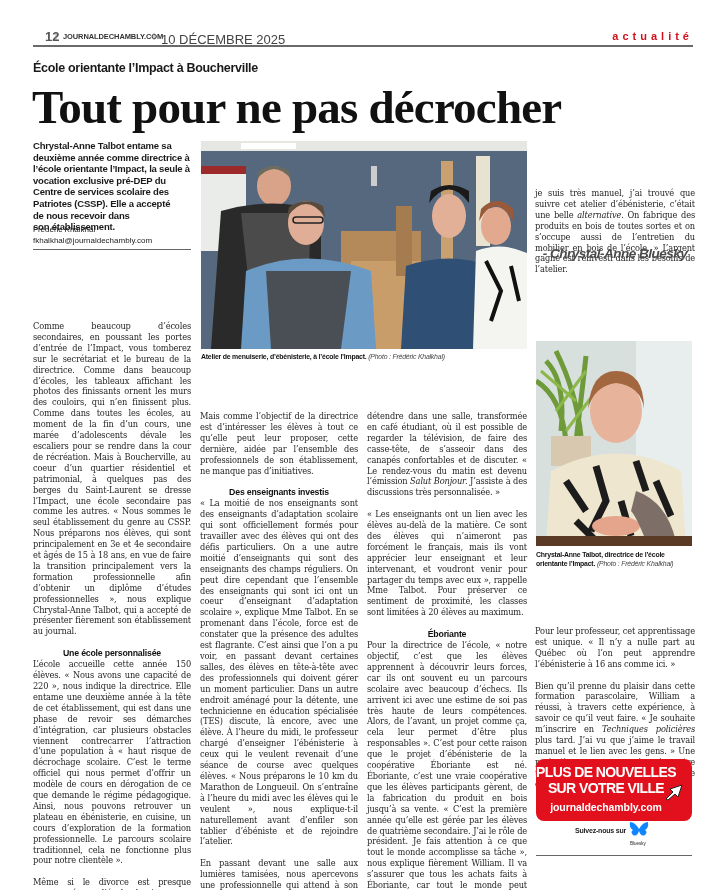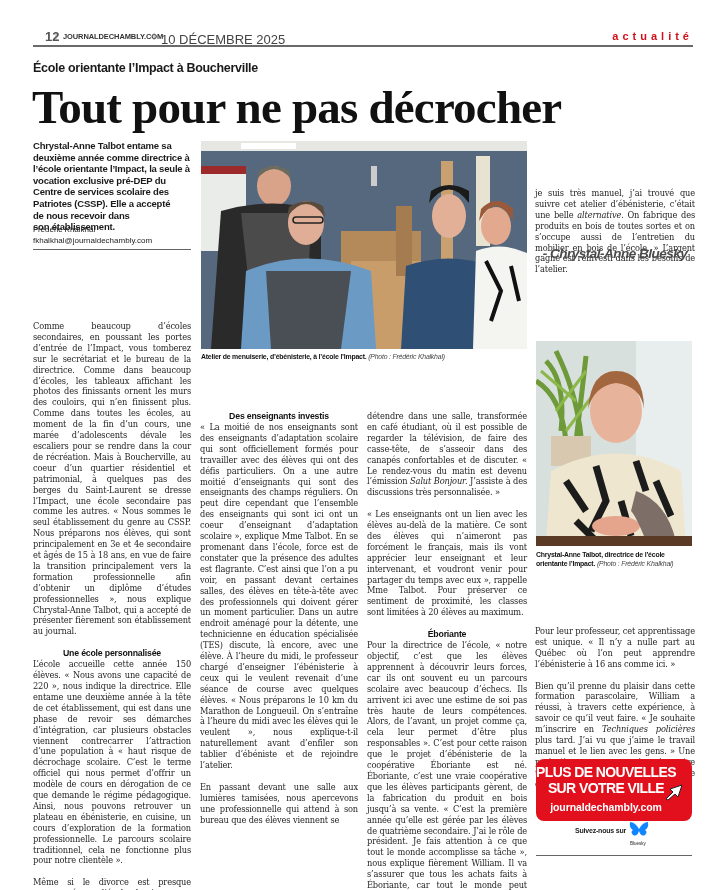--- a/index.html
+++ b/index.html
@@ -113,20 +113,21 @@
     <path d="M275 110 Q300 100 326 112 L326 208 L272 208 Z" fill="#f4f4f0"></path>
     <path d="M285 120 L300 150 L290 180 M310 125 L318 160" stroke="#111" stroke-width="4" fill="none"></path>
   </svg>
 </div>
 <div class="caption cap1">
   <span>Atelier de menuiserie, d’ébénisterie, à l’école l’Impact.</span>
   <span class="credit">(Photo : Frédéric Khalkhal)</span>
 </div>
 
 <div class="col col2">
+  <p>Mais comme l’objectif de la directrice est d’intéresser les élèves à tout ce qu’elle peut leur proposer, cette dernière, aidée par l’ensemble des professionnels de son établissement, ne manque pas d’initiatives.</p>
   <div class="subhead">Des enseignants investis</div>
   <p>« La moitié de nos enseignants sont des enseignants d’adaptation scolaire qui sont officiellement formés pour travailler avec des élèves qui ont des défis particuliers. On a une autre moitié d’enseignants qui sont des enseignants des champs réguliers. On peut dire cependant que l’ensemble des enseignants qui sont ici ont un coeur d’enseignant d’adaptation scolaire », explique Mme Talbot. En se promenant dans l’école, force est de constater que la présence des adultes est flagrante. C’est ainsi que l’on a pu voir, en passant devant certaines salles, des élèves en tête-à-tête avec des professionnels qui doivent gérer un moment particulier. Dans un autre endroit aménagé pour la détente, une technicienne en éducation spécialisée (TES) discute, là encore, avec une élève. À l’heure du midi, le professeur chargé d’enseigner l’ébénisterie à ceux qui le veulent revenait d’une séance de course avec quelques élèves. « Nous préparons le 10 km du Marathon de Longueuil. On s’entraîne à l’heure du midi avec les élèves qui le veulent », nous explique-t-il naturellement avant d’enfiler son tablier d’ébéniste et de rejoindre l’atelier.</p>
   <p>En passant devant une salle aux lumières tamisées, nous apercevons une professionnelle qui attend à son bureau que des élèves viennent se</p>
 </div>
 
 <div class="col col3">
   <p><span>détendre dans une salle, transformée en café étudiant, où il est possible de regarder la télévision, de faire des casse-tête, de s’asseoir dans des canapés confortables et de discuter. « Le rendez-vous du matin est devenu l’émission </span><em>Salut Bonjour.</em><span> J’assiste à des discussions très personnalisée. »</span></p>
   <p>« Les enseignants ont un lien avec les élèves au-delà de la matière. Ce sont des élèves qui n’aimeront pas forcément le français, mais ils vont apprécier leur enseignant et leur intervenant, et voudront venir pour partager du temps avec eux », rappelle Mme Talbot. Pour préserver ce sentiment de proximité, les classes sont limitées à 20 élèves au maximum.</p>
   <div class="subhead">Éboriante</div>
   <p><span>Pour la directrice de l’école, « notre objectif, c’est que les élèves apprennent à découvrir leurs forces, car ils ont souvent eu un parcours scolaire avec beaucoup d’échecs. Ils arrivent ici avec une estime de soi pas très haute de leurs compétences. Alors, de l’avant, un projet comme ça, cela leur permet d’être plus responsables ». C’est pour cette raison que le projet d’ébénisterie de la coopérative Éboriante est né. Éboriante, c’est une vraie coopérative que les élèves participants gèrent, de la fabrication du produit en bois jusqu’à sa vente. « C’est la première année qu’elle est gérée par les élèves de quatrième secondaire. J’ai le rôle de président. Je fais attention à ce que tout le monde accomplisse sa tâche », nous explique fièrement William. Il va s’assurer que tous les achats faits à Éboriante, car tout le monde peut passer une commande, seront livrés à temps. « J’ai eu quelques difficultés </span><em>académiques.</em><span> L’école, ce n’est pas fait pour tout le monde, et comme</span></p>

